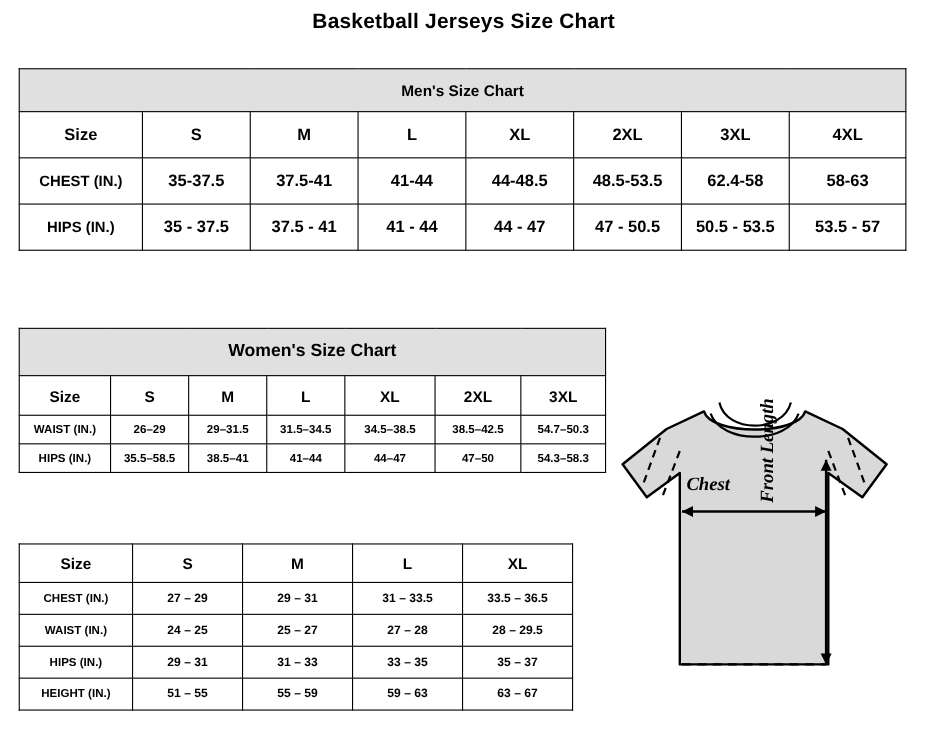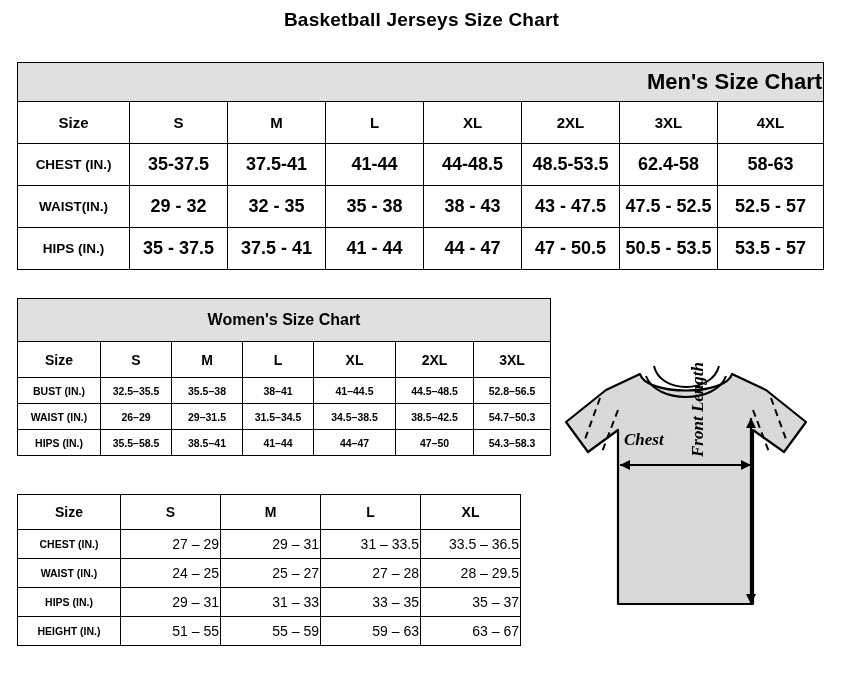--- a/index.html
+++ b/index.html
@@ -44,25 +44,25 @@
     font-weight: bold;
   }
 
   
   #mens-table {
     position: absolute;
     left: 17px;
     top: 62px;
     width: 806px;
   }
-  #mens-table .caption-cell { font-size: 22px; height: 36px; text-align: right; }
+  #mens-table .caption-cell { font-size: 14px; height: 36px; }
   #mens-table td { font-size: 14.5px; height: 39px; }
   #mens-table .hdr-cell { font-size: 15px; }
   #mens-table .rowlabel { font-size: 13.5px; }
-  #mens-table .datacell { font-weight: bold; font-size: 18px; text-align: center; }
+  #mens-table .datacell { font-weight: bold; font-size: 15px; text-align: center; }
 
   
   #womens-table {
     position: absolute;
     left: 17px;
     top: 298px;
     width: 533px;
   }
   #womens-table .caption-cell { font-size: 16px; height: 40px; }
   #womens-table .hdr-cell { font-size: 14px; height: 33px; }
@@ -74,21 +74,21 @@
   #youth-table {
     position: absolute;
     left: 17px;
     top: 494px;
     width: 503px;
   }
   #youth-table .caption-cell { font-size: 16px; height: 40px; }
   #youth-table .hdr-cell { font-size: 14px; height: 32px; }
   #youth-table td { font-size: 11px; height: 26px; }
   #youth-table .rowlabel { font-size: 10.5px; font-weight: bold; }
-  #youth-table .datacell { font-weight: normal; font-size: 14px; text-align: right; }
+  #youth-table .datacell { font-weight: bold; font-size: 11px; }
 
   
   #shirt-diagram {
     position: absolute;
     left: 548px;
     top: 352px;
     width: 290px;
     height: 310px;
   }
   #shirt-diagram svg { display: block; }
@@ -145,30 +145,20 @@
     </tr>
     <tr>
       <td class="rowlabel">CHEST (IN.)</td>
       <td class="datacell">35-37.5</td>
       <td class="datacell">37.5-41</td>
       <td class="datacell">41-44</td>
       <td class="datacell">44-48.5</td>
       <td class="datacell">48.5-53.5</td>
       <td class="datacell">62.4-58</td>
       <td class="datacell">58-63</td>
-    </tr>
-    <tr>
-      <td class="rowlabel">WAIST(IN.)</td>
-      <td class="datacell">29 - 32</td>
-      <td class="datacell">32 - 35</td>
-      <td class="datacell">35 - 38</td>
-      <td class="datacell">38 - 43</td>
-      <td class="datacell">43 - 47.5</td>
-      <td class="datacell">47.5 - 52.5</td>
-      <td class="datacell">52.5 - 57</td>
     </tr>
     <tr>
       <td class="rowlabel">HIPS (IN.)</td>
       <td class="datacell">35 - 37.5</td>
       <td class="datacell">37.5 - 41</td>
       <td class="datacell">41 - 44</td>
       <td class="datacell">44 - 47</td>
       <td class="datacell">47 - 50.5</td>
       <td class="datacell">50.5 - 53.5</td>
       <td class="datacell">53.5 - 57</td>
@@ -193,29 +183,20 @@
     <tr>
       <td class="hdr-cell">Size</td>
       <td class="hdr-cell">S</td>
       <td class="hdr-cell">M</td>
       <td class="hdr-cell">L</td>
       <td class="hdr-cell">XL</td>
       <td class="hdr-cell">2XL</td>
       <td class="hdr-cell">3XL</td>
     </tr>
     <tr>
-      <td class="rowlabel">BUST  (IN.)</td>
-      <td class="datacell">32.5–35.5</td>
-      <td class="datacell">35.5–38</td>
-      <td class="datacell">38–41</td>
-      <td class="datacell">41–44.5</td>
-      <td class="datacell">44.5–48.5</td>
-      <td class="datacell">52.8–56.5</td>
-    </tr>
-    <tr>
       <td class="rowlabel">WAIST  (IN.)</td>
       <td class="datacell">26–29</td>
       <td class="datacell">29–31.5</td>
       <td class="datacell">31.5–34.5</td>
       <td class="datacell">34.5–38.5</td>
       <td class="datacell">38.5–42.5</td>
       <td class="datacell">54.7–50.3</td>
     </tr>
     <tr>
       <td class="rowlabel">HIPS  (IN.)</td>

